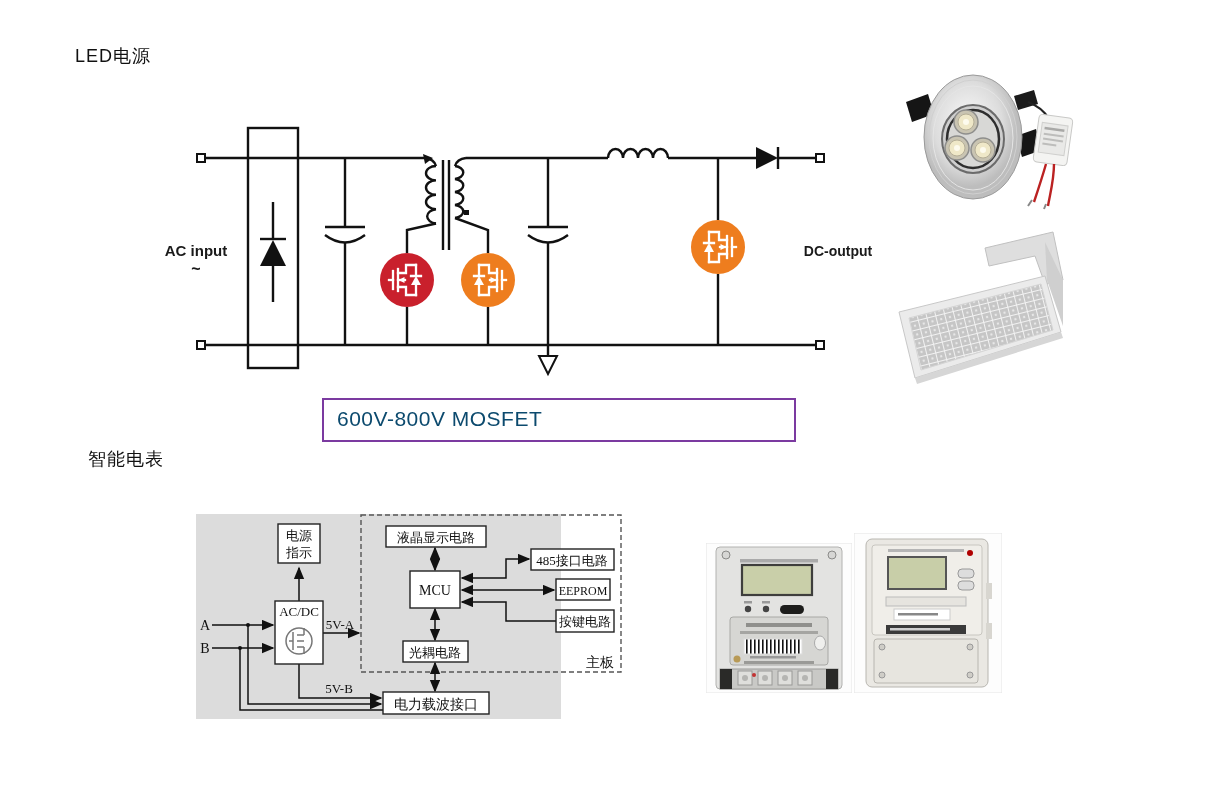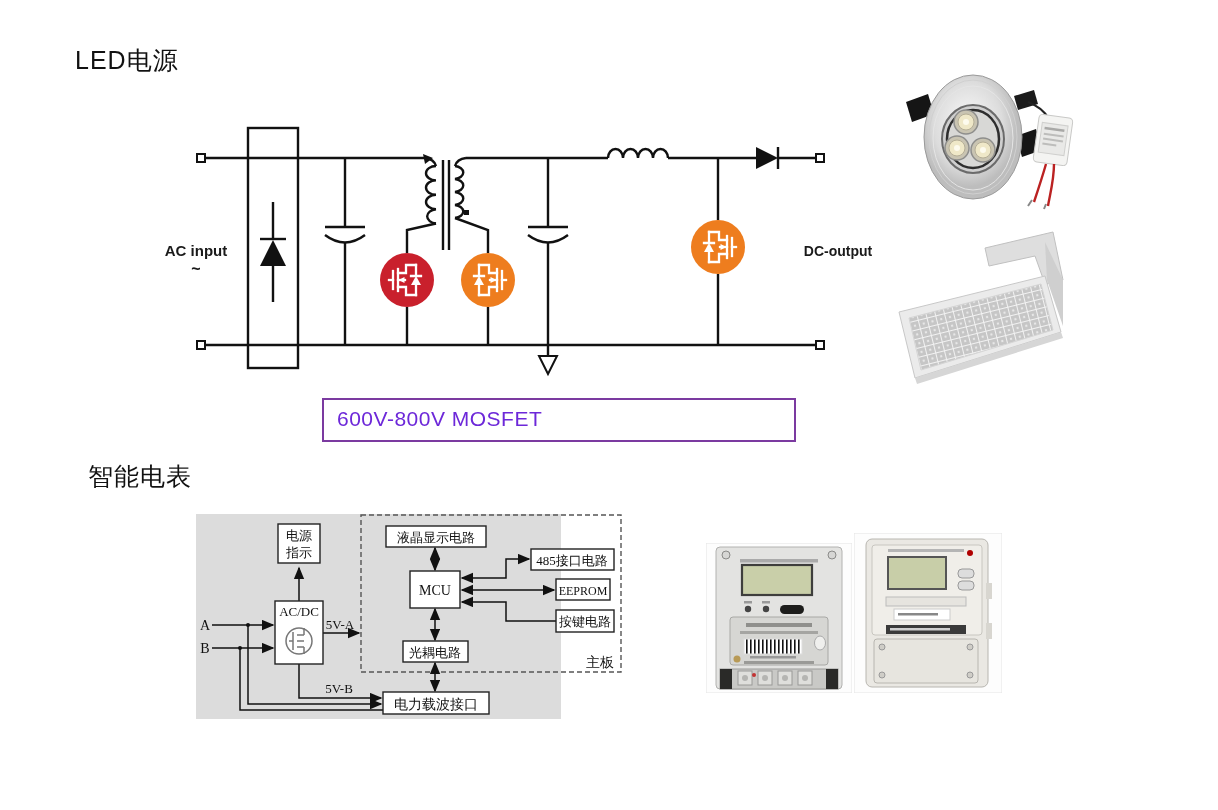--- a/index.html
+++ b/index.html
@@ -1,21 +1,21 @@
 <!DOCTYPE html>
 <html><head>
 <meta charset="utf-8">
 <style>
   html,body{margin:0;padding:0;background:#fff;}
   .page{position:relative;width:1218px;height:810px;background:#ffffff;overflow:hidden;
         font-family:"Liberation Sans",sans-serif;color:#1a1a1a;}
   .abs{position:absolute;}
-  .section-title{font-size:25px;letter-spacing:1px;color:#111;}
+  .section-title{font-size:18px;letter-spacing:1px;color:#111;}
   .vbox{position:absolute;border:2px solid #7B3AA0;background:#fff;}
-  .vbox span{position:absolute;top:0;font-size:21px;color:#6d28d9;letter-spacing:0.5px;}
+  .vbox span{position:absolute;top:0;font-size:21px;color:#0c4a6e;letter-spacing:0.5px;}
   svg{display:block;}
   .w{stroke:#111;stroke-width:2.4;fill:none;}
   .comp{fill:#fff;stroke:#111;stroke-width:2.4;}
   .term{fill:#fff;stroke:#111;stroke-width:2;}
   .ct{font-family:"Liberation Sans",sans-serif;font-weight:bold;fill:#1a1a1a;}
   .bx{fill:#fff;stroke:#222;stroke-width:1.4;}
   .bt{font-family:"Liberation Serif","DejaVu Serif",serif;fill:#111;text-anchor:middle;}
   .cn{stroke:#111;stroke-width:1.5;fill:none;}
 </style>
 </head>
@@ -118,21 +118,21 @@
 
     <text class="ct" x="36" y="146" font-size="15" text-anchor="middle">AC input</text>
     <text class="ct" x="36" y="164" font-size="16" text-anchor="middle">~</text>
     <text class="ct" x="678" y="146" font-size="14" text-anchor="middle">DC-output</text>
   </svg>
 
   <div class="vbox" style="left:322px;top:398px;width:470px;height:40px;">
     <span style="left:13px;line-height:38px;">600V-800V MOSFET</span>
   </div>
 
-  <div class="abs section-title" style="left:88px;top:460px;">智能电表</div>
+  <div class="abs section-title" style="left:88px;top:447px;">智能电表</div>
 
   <div class="abs" style="left:196px;top:514px;width:365px;height:205px;background:#DCDCDC;">
   <svg width="437" height="205" viewBox="0 0 437 205">
     <defs>
       <marker id="ah" orient="auto-start-reverse" markerWidth="9" markerHeight="8" refX="7.5" refY="3.5">
         <path d="M0,0 L8.5,3.5 L0,7 Z" fill="#111"></path>
       </marker>
     </defs>
 
     <rect x="165" y="1" width="260" height="157" fill="none" stroke="#555" stroke-width="1.4" stroke-dasharray="5,3"></rect>

